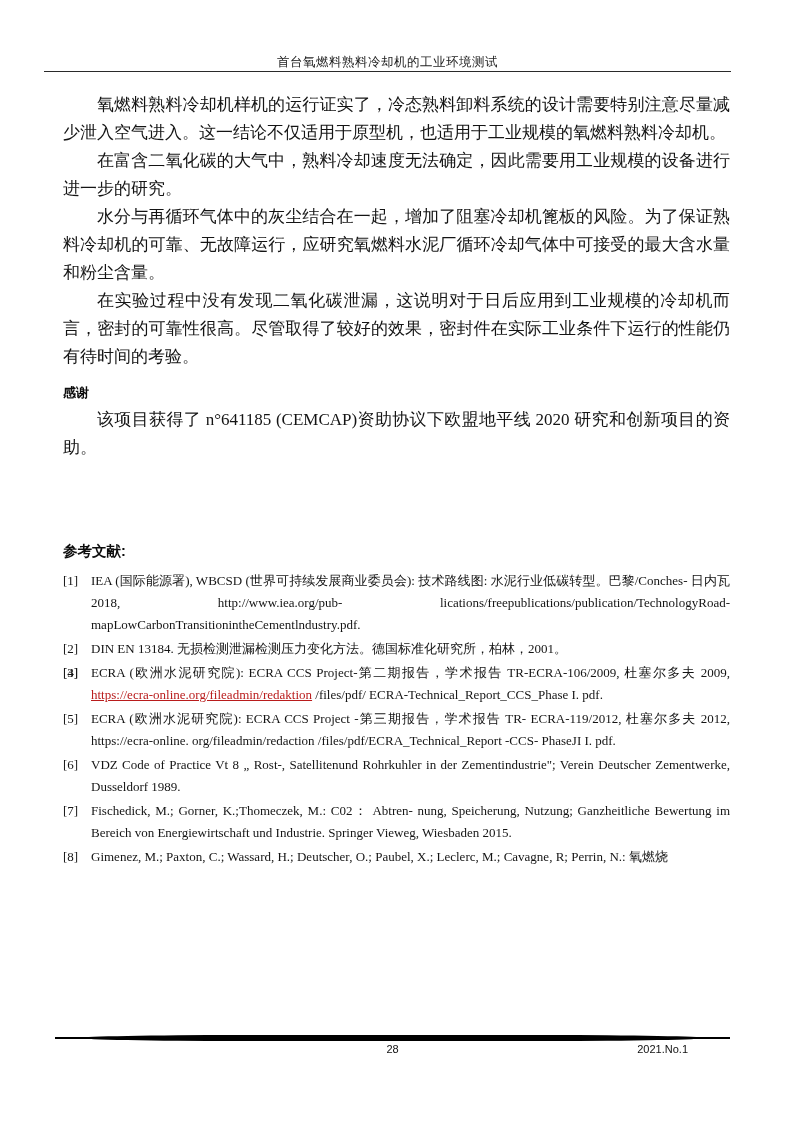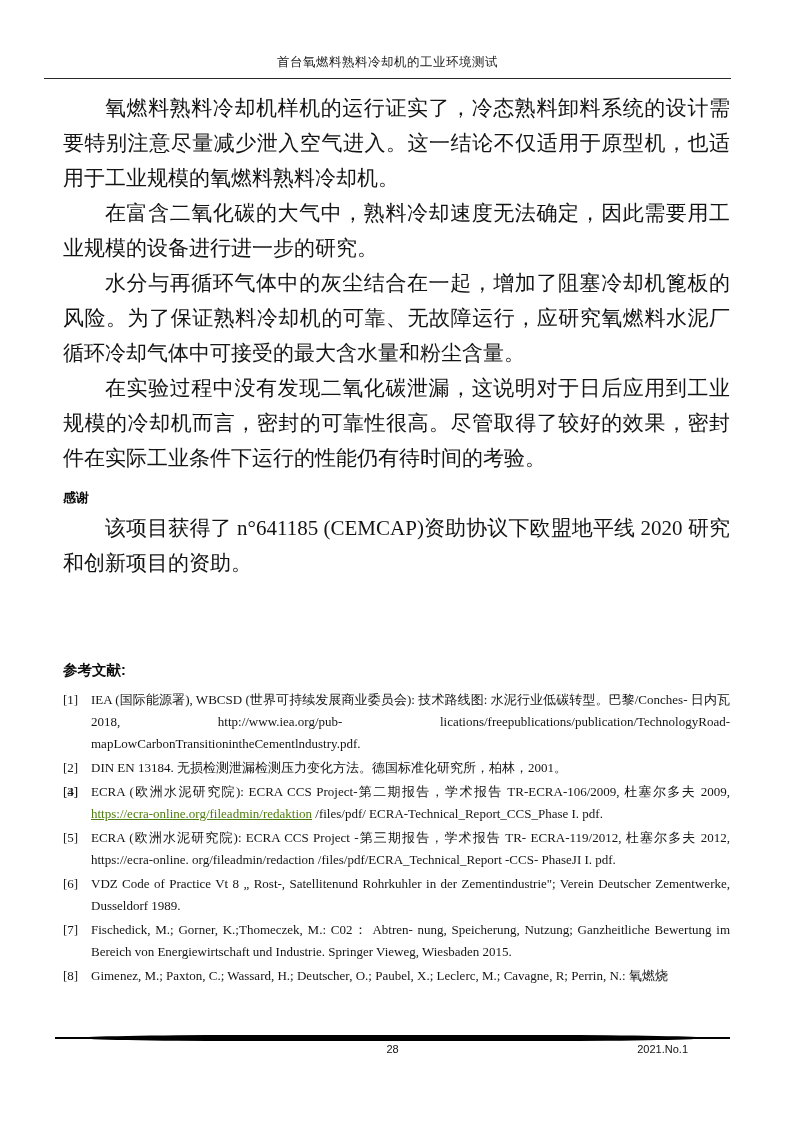--- a/index.html
+++ b/index.html
@@ -9,36 +9,35 @@
     background:#ffffff;
     margin:0 auto;
     font-family:"Liberation Serif","DejaVu Serif",serif;
     color:#161616;
     overflow:hidden;
   }
   
   .header{
     position:absolute;top:54px;left:44px;right:62px;
     text-align:center;
-    padding-bottom:7px;
     border-bottom:1.5px solid #2a2a2a;
   }
   .header-title{
     font-size:12.5px;
     letter-spacing:.5px;
     color:#1c1c1c;
   }
   
   .content{
     position:absolute;top:91px;left:63px;right:63px;
   }
   .body-para{
     margin:0;
-    font-size:21px;
-    line-height:35px;
+    font-size:17px;
+    line-height:28px;
     text-align:justify;
     text-indent:2em;
     color:#141414;
   }
   .ack-heading{
     margin:13px 0 4px 0;
     font-family:"Liberation Sans","DejaVu Sans",sans-serif;
     font-weight:700;
     font-size:13px;
     color:#0d0d0d;
@@ -57,21 +56,21 @@
     font-size:13px;
     line-height:22px;
     text-align:justify;
     overflow-wrap:anywhere;
     color:#141414;
   }
   .ref-num{
     position:absolute;left:0;top:0;
   }
   .ref-link{
-    color:#4d7c0f;
+    color:#b91c1c;
     text-decoration:underline;
     cursor:pointer;
   }
   
   .footer{
     position:absolute;left:55px;right:63px;top:1035px;
   }
   .footer-rule{
     position:relative;height:6px;
   }

